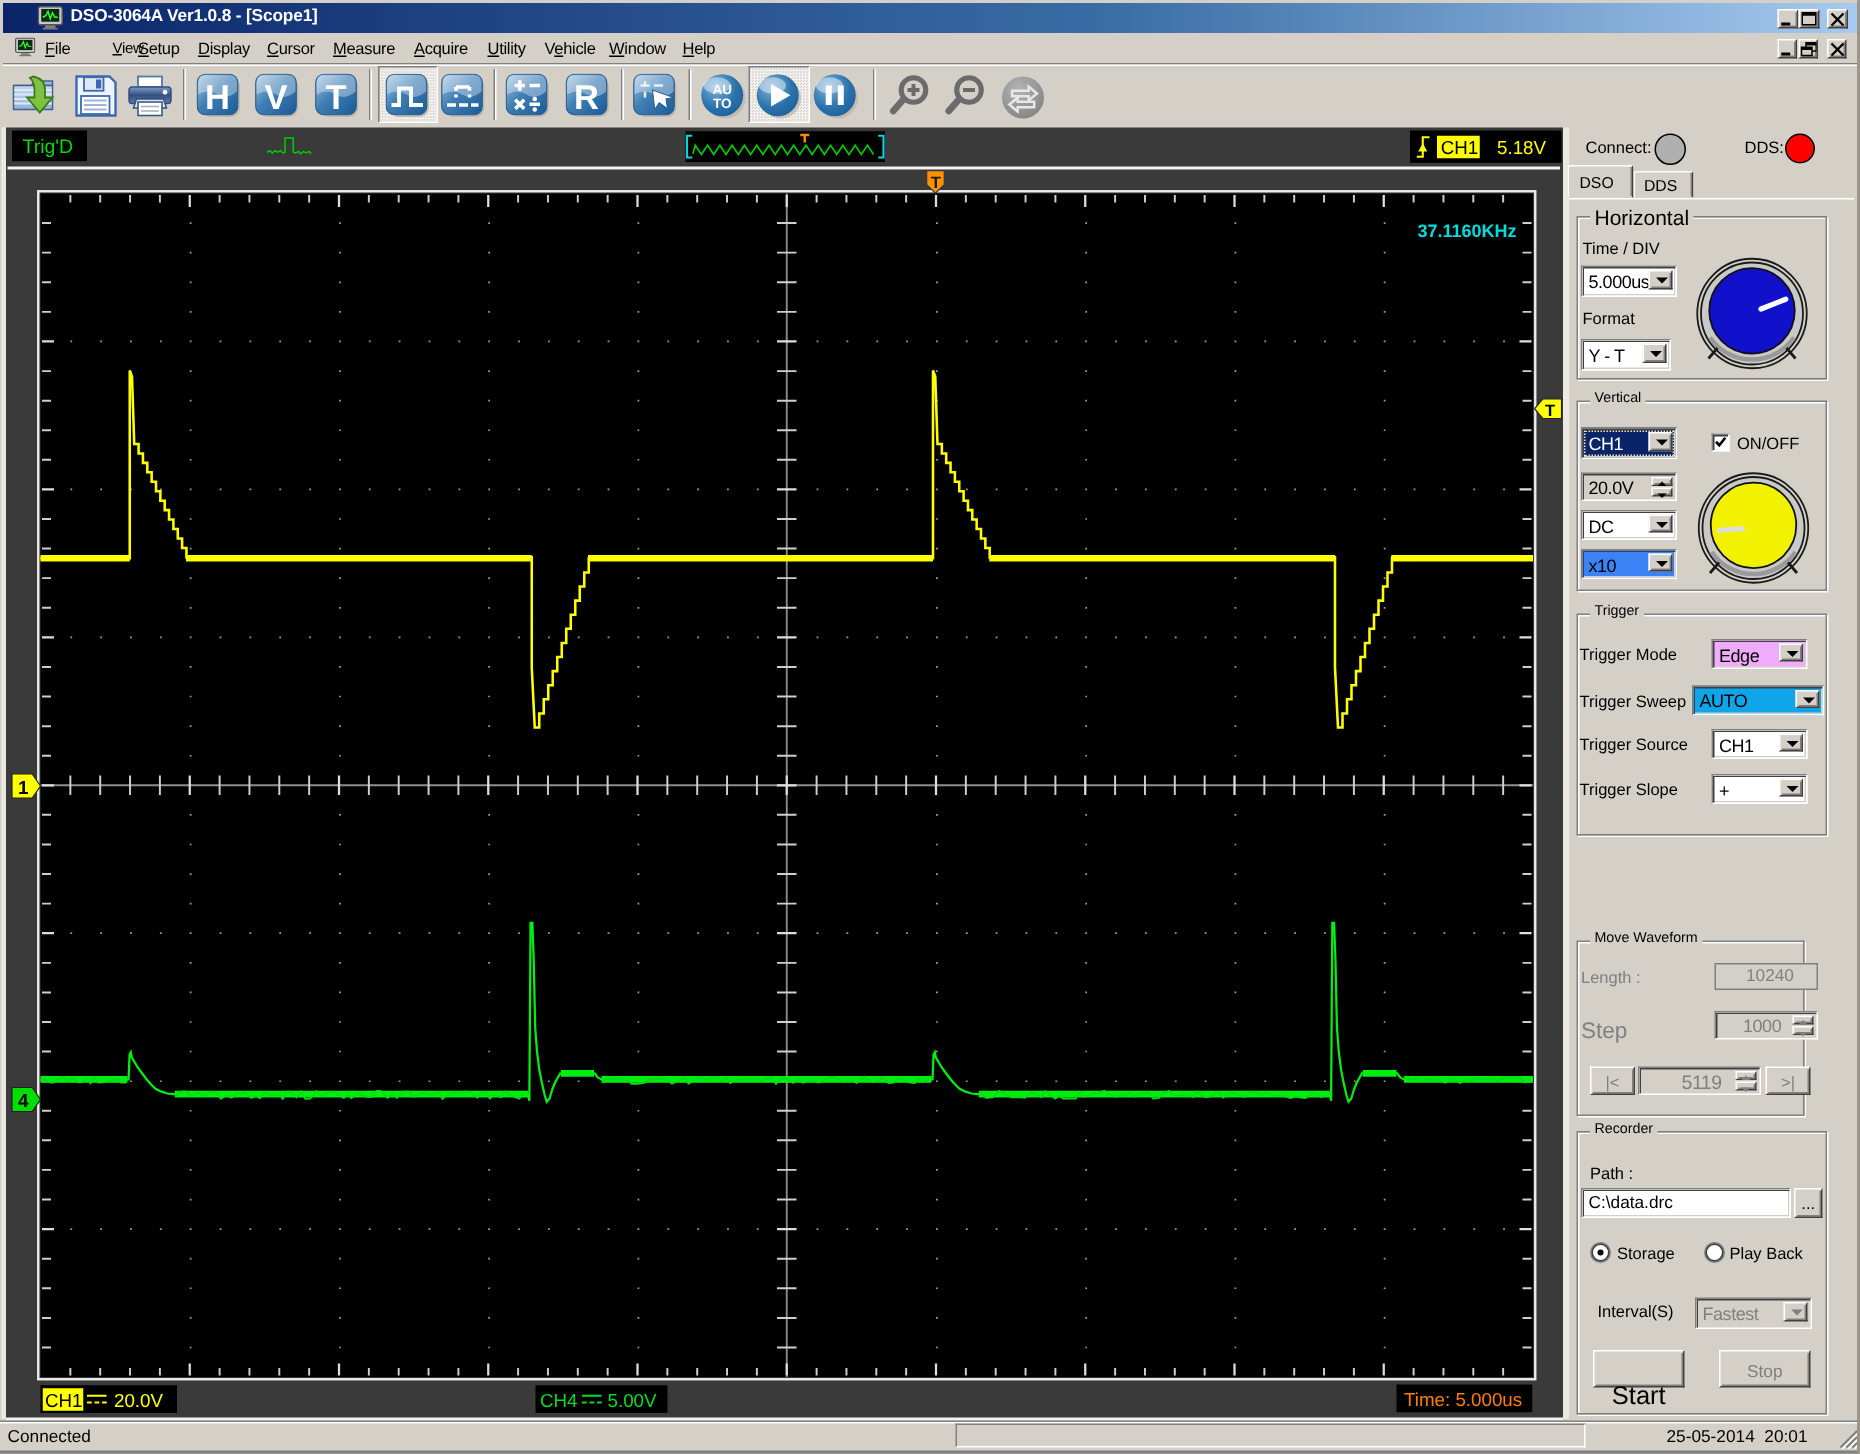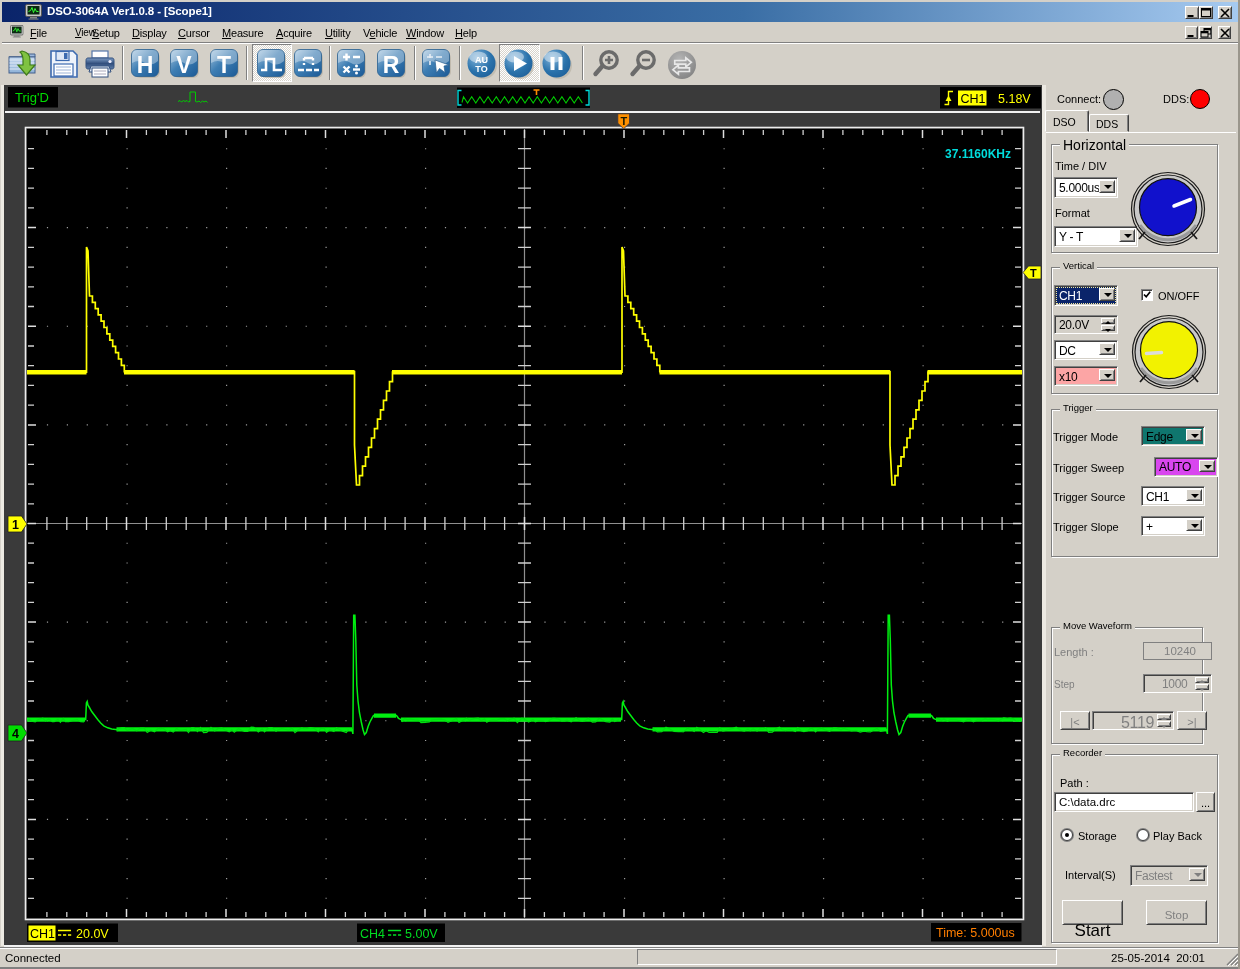--- a/index.html
+++ b/index.html
@@ -324,21 +324,21 @@
     <span class="abs" style="left:8px;top:-8px;background:#d4d0c8;padding:0 3px;font-size:14px;color:#000;white-space:nowrap">Horizontal</span>
   </div>
 <div class="abs" style="left:1055px;top:160px;font-size:11px">Time / DIV</div>
 <div class="abs sunk" style="left:1054px;top:177px;width:64px;height:21px;background:#fff">
     <div class="abs" style="left:4px;top:2.5px;font-size:12px;letter-spacing:-0.3px;color:#000;white-space:nowrap">5.000us</div>
     <div class="abs rsd" style="right:2px;top:2px;width:16px;height:13px;background:#d4d0c8">
       <div class="abs" style="left:4px;top:4px;width:0;height:0;border:4px solid transparent;border-top-color:#000;border-bottom-width:0"></div>
     </div>
   </div>
 <div class="abs" style="left:1055px;top:207px;font-size:11px">Format</div>
-<div class="abs sunk" style="left:1054px;top:226px;width:84px;height:21px;background:#fff">
+<div class="abs sunk" style="left:1054px;top:226px;width:60px;height:21px;background:#fff">
     <div class="abs" style="left:4px;top:2.5px;font-size:12px;letter-spacing:-0.3px;color:#000;white-space:nowrap">Y - T</div>
     <div class="abs rsd" style="right:2px;top:2px;width:16px;height:13px;background:#d4d0c8">
       <div class="abs" style="left:4px;top:4px;width:0;height:0;border:4px solid transparent;border-top-color:#000;border-bottom-width:0"></div>
     </div>
   </div>
 <svg class="abs" style="left:1128px;top:169px" width="80" height="80" viewBox="0 0 80 80">
     <circle cx="40" cy="40" r="36.5" fill="none" stroke="#1a1a1a" stroke-width="1.2"></circle>
     <circle cx="40" cy="40" r="34" fill="#c9c9c9" stroke="#1a1a1a" stroke-width="1.2"></circle>
     <path d="M 12 56 A 34 34 0 0 0 68 56" fill="none" stroke="#9a9a9a" stroke-width="3"></path>
     <circle cx="40" cy="38.2" r="28.5" fill="#1111cc" stroke="#101010" stroke-width="1.2"></circle>
@@ -369,46 +369,46 @@
     <div class="abs rsd" style="right:2px;bottom:2px;width:14px;height:6px;background:#d4d0c8">
       <div class="abs" style="left:3px;top:3px;border:3.5px solid transparent;border-top-color:#000;border-bottom-width:0"></div>
     </div>
   </div>
 <div class="abs sunk" style="left:1054px;top:340px;width:64px;height:20px;background:#fff">
     <div class="abs" style="left:4px;top:2.5px;font-size:12px;letter-spacing:-0.3px;color:#000;white-space:nowrap">DC</div>
     <div class="abs rsd" style="right:2px;top:2px;width:16px;height:12px;background:#d4d0c8">
       <div class="abs" style="left:4px;top:4px;width:0;height:0;border:4px solid transparent;border-top-color:#000;border-bottom-width:0"></div>
     </div>
   </div>
-<div class="abs sunk" style="left:1054px;top:366px;width:64px;height:20px;background:#fca5a5">
+<div class="abs sunk" style="left:1054px;top:366px;width:64px;height:20px;background:#3b82f6">
     <div class="abs" style="left:4px;top:2.5px;font-size:12px;letter-spacing:-0.3px;color:#000;white-space:nowrap">x10</div>
     <div class="abs rsd" style="right:2px;top:2px;width:16px;height:12px;background:#d4d0c8">
       <div class="abs" style="left:4px;top:4px;width:0;height:0;border:4px solid transparent;border-top-color:#000;border-bottom-width:0"></div>
     </div>
   </div>
 <svg class="abs" style="left:1128.5px;top:312px" width="80" height="80" viewBox="0 0 80 80">
     <circle cx="40" cy="40" r="36.5" fill="none" stroke="#1a1a1a" stroke-width="1.2"></circle>
     <circle cx="40" cy="40" r="34" fill="#c9c9c9" stroke="#1a1a1a" stroke-width="1.2"></circle>
     <path d="M 12 56 A 34 34 0 0 0 68 56" fill="none" stroke="#9a9a9a" stroke-width="3"></path>
     <circle cx="40" cy="38.2" r="28.5" fill="#f2f200" stroke="#101010" stroke-width="1.2"></circle>
     <path d="M17.5 41.5L32.5 40.5" stroke="#dcdcdc" stroke-width="3.5" stroke-linecap="round"></path>
     <path d="M17 63l-6 7M63 63l6 7" stroke="#1a1a1a" stroke-width="1.8"></path>
   </svg>
 <div class="abs gbx" style="left:1051px;top:409px;width:167px;height:148px">
     <span class="abs" style="left:8px;top:-8px;background:#d4d0c8;padding:0 3px;font-size:9.5px;color:#000;white-space:nowrap">Trigger</span>
   </div>
 <div class="abs" style="left:1053px;top:431px;font-size:11px">Trigger Mode</div>
-<div class="abs sunk" style="left:1141px;top:426px;width:64px;height:20px;background:#0f766e">
+<div class="abs sunk" style="left:1141px;top:426px;width:64px;height:20px;background:#f0abfc">
     <div class="abs" style="left:4px;top:2.5px;font-size:12px;letter-spacing:-0.3px;color:#000;white-space:nowrap">Edge</div>
     <div class="abs rsd" style="right:2px;top:2px;width:16px;height:12px;background:#d4d0c8">
       <div class="abs" style="left:4px;top:4px;width:0;height:0;border:4px solid transparent;border-top-color:#000;border-bottom-width:0"></div>
     </div>
   </div>
 <div class="abs" style="left:1053px;top:461.5px;font-size:11px">Trigger Sweep</div>
-<div class="abs sunk" style="left:1154px;top:456.5px;width:64px;height:20px;background:#d946ef">
+<div class="abs sunk" style="left:1128px;top:456.5px;width:88px;height:20px;background:#0ea5e9">
     <div class="abs" style="left:4px;top:2.5px;font-size:12px;letter-spacing:-0.3px;color:#000;white-space:nowrap">AUTO</div>
     <div class="abs rsd" style="right:2px;top:2px;width:16px;height:12px;background:#d4d0c8">
       <div class="abs" style="left:4px;top:4px;width:0;height:0;border:4px solid transparent;border-top-color:#000;border-bottom-width:0"></div>
     </div>
   </div>
 <div class="abs" style="left:1053px;top:491px;font-size:11px">Trigger Source</div>
 <div class="abs sunk" style="left:1141px;top:486px;width:64px;height:20px;background:#fff">
     <div class="abs" style="left:4px;top:2.5px;font-size:12px;letter-spacing:-0.3px;color:#000;white-space:nowrap">CH1</div>
     <div class="abs rsd" style="right:2px;top:2px;width:16px;height:12px;background:#d4d0c8">
       <div class="abs" style="left:4px;top:4px;width:0;height:0;border:4px solid transparent;border-top-color:#000;border-bottom-width:0"></div>
@@ -421,33 +421,33 @@
       <div class="abs" style="left:4px;top:4px;width:0;height:0;border:4px solid transparent;border-top-color:#000;border-bottom-width:0"></div>
     </div>
   </div>
 <div class="abs gbx" style="left:1051px;top:627px;width:152px;height:117px">
     <span class="abs" style="left:8px;top:-8px;background:#d4d0c8;padding:0 3px;font-size:9.5px;color:#000;white-space:nowrap">Move Waveform</span>
   </div>
 <div class="abs" style="left:1054px;top:646px;font-size:11px;color:#808080">Length :</div>
 <div class="abs" style="left:1143px;top:642px;width:69px;height:18px;border:1px solid #808080;background:#d4d0c8">
     <div class="abs" style="left:20px;top:2px;font-size:11.5px;color:#808080">10240</div>
   </div>
-<div class="abs" style="left:1054px;top:679px;font-size:10px;color:#808080">Step</div>
+<div class="abs" style="left:1054px;top:679px;font-size:15px;color:#808080">Step</div>
 <div class="abs sunk" style="left:1143px;top:674px;width:69px;height:19px;background:#d4d0c8">
     <div class="abs" style="left:4px;top:1.5px;font-size:12px;letter-spacing:-0.3px;color:#808080;white-space:nowrap"><span style="padding-left:14px">1000</span></div>
     <div class="abs rsd" style="right:2px;top:2px;width:14px;height:6px;background:#d4d0c8">
       <div class="abs" style="left:3px;top:2px;border:3.5px solid transparent;border-bottom-color:#808080;border-top-width:0"></div>
     </div>
     <div class="abs rsd" style="right:2px;bottom:2px;width:14px;height:6px;background:#d4d0c8">
       <div class="abs" style="left:3px;top:3px;border:3.5px solid transparent;border-top-color:#808080;border-bottom-width:0"></div>
     </div>
   </div>
 <div class="abs btn" style="left:1060px;top:711px;width:30px;height:19px"><span style="font-size:11px;color:#808080">|&lt;</span></div>
 <div class="abs sunk" style="left:1092px;top:711px;width:82px;height:19px;background:#d4d0c8">
-    <div class="abs" style="left:4px;top:1.5px;font-size:16px;letter-spacing:-0.3px;color:#808080;white-space:nowrap"><span style="padding-left:24px">5119</span></div>
+    <div class="abs" style="left:4px;top:1.5px;font-size:13px;letter-spacing:-0.3px;color:#808080;white-space:nowrap"><span style="padding-left:24px">5119</span></div>
     <div class="abs rsd" style="right:2px;top:2px;width:14px;height:6px;background:#d4d0c8">
       <div class="abs" style="left:3px;top:2px;border:3.5px solid transparent;border-bottom-color:#808080;border-top-width:0"></div>
     </div>
     <div class="abs rsd" style="right:2px;bottom:2px;width:14px;height:6px;background:#d4d0c8">
       <div class="abs" style="left:3px;top:3px;border:3.5px solid transparent;border-top-color:#808080;border-bottom-width:0"></div>
     </div>
   </div>
 <div class="abs btn" style="left:1177px;top:711px;width:30px;height:19px"><span style="font-size:11px;color:#808080">&gt;|</span></div>
 <div class="abs gbx" style="left:1051px;top:754px;width:167px;height:189px">
     <span class="abs" style="left:8px;top:-8px;background:#d4d0c8;padding:0 3px;font-size:9.5px;color:#000;white-space:nowrap">Recorder</span>

